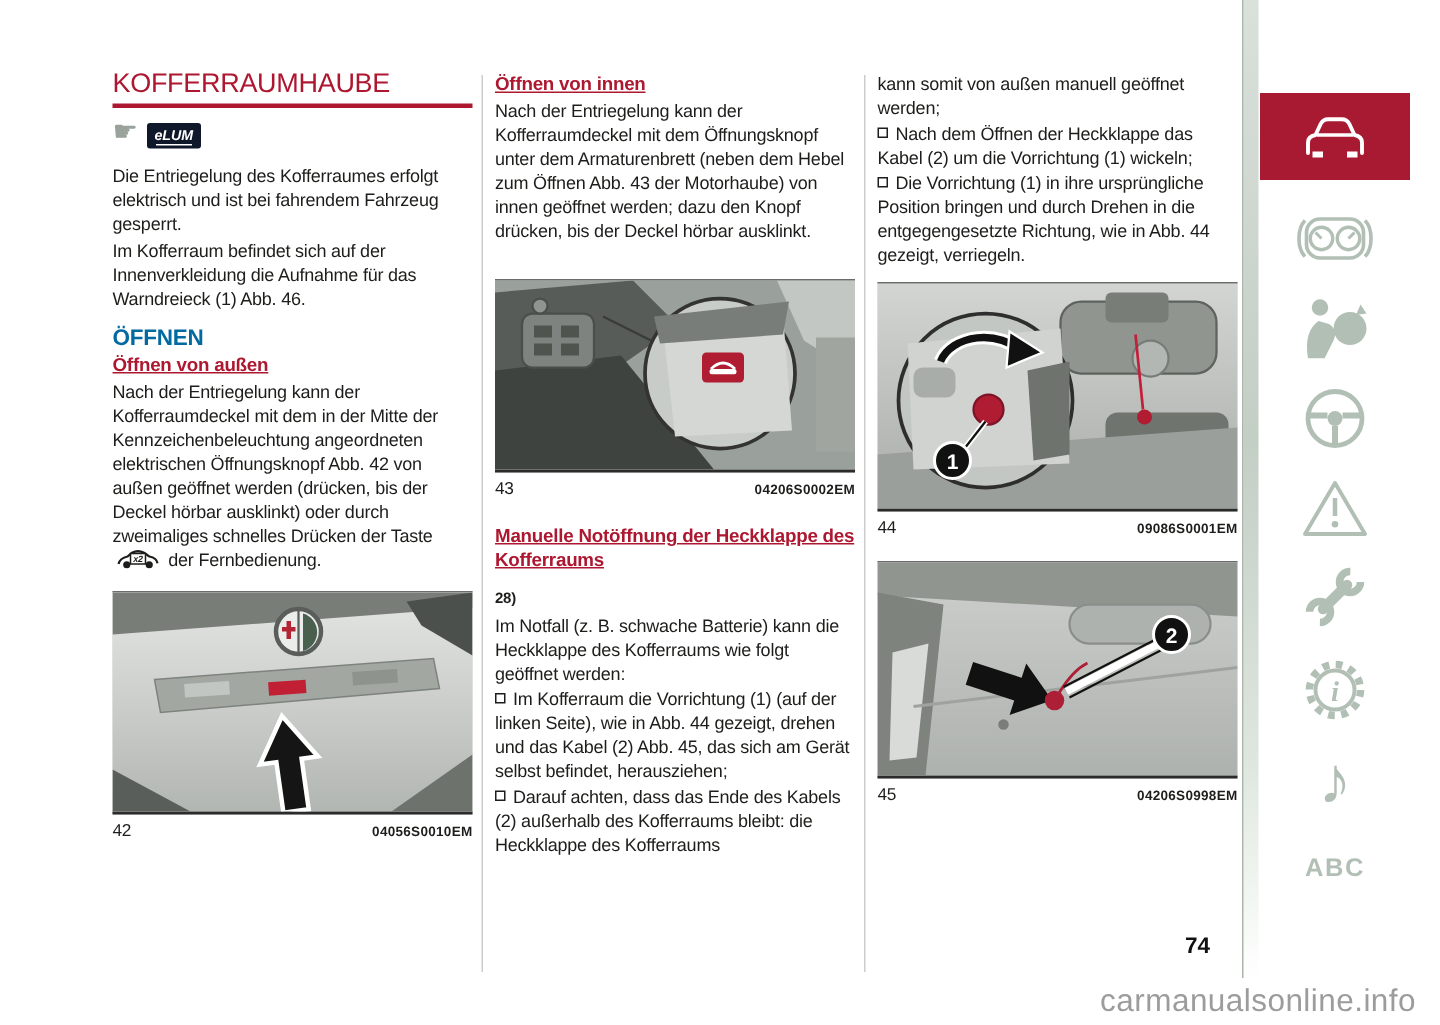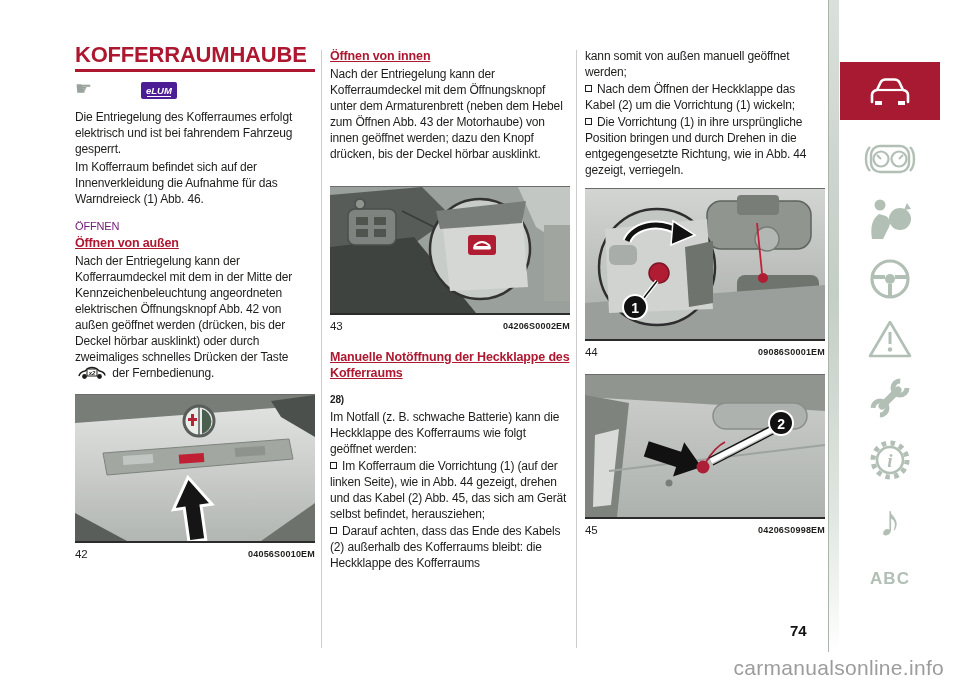--- a/index.html
+++ b/index.html
@@ -11,33 +11,33 @@
   
   .col { position:absolute; top:46px; width:240px; font-size:12px; line-height:16px; letter-spacing:-0.15px; }
   .col-1 { left:75px; }
   .col-2 { left:330px; }
   .col-3 { left:585px; }
 
   .v-divider { position:absolute; top:50px; height:598px; width:1px; background:#cccccc; }
   .vd-1 { left:321px; }
   .vd-2 { left:576px; }
 
-  h1.title { font-size:22px; line-height:18px; font-weight:bold; color:#ad1830; letter-spacing:-0.2px; }
+  h1.title { font-size:18px; line-height:18px; font-weight:normal; color:#ad1830; letter-spacing:-0.2px; }
   .title-rule { height:2.5px; background:#ad1830; margin-top:5px; }
 
   .elum-row { display:flex; align-items:center; gap:6px; margin-top:8px; height:22px; }
   .hand-glyph { font-size:19px; color:#99a39b; line-height:1; transform:translateY(-2px); }
-  .elum-badge { position:relative; width:36px; height:17px; background:#4c1d95; border-radius:2px;
-                display:flex; align-items:center; justify-content:center;margin-left:43px; }
+  .elum-badge { position:relative; width:36px; height:17px; background:#0f172a; border-radius:2px;
+                display:flex; align-items:center; justify-content:center; }
   .elum-badge span { color:#ffffff; font-weight:bold; font-style:italic; font-size:9.5px; letter-spacing:0; }
   .elum-badge::after { content:""; position:absolute; left:6px; right:6px; bottom:2px; height:1.5px; background:#ffffff; }
 
   p.body { margin-top:2px; }
   p.body.first { margin-top:7px; }
-  h2.red { font-size:11px; font-weight:normal; color:#701a75; margin-top:11px; line-height:16px; }
+  h2.red { font-size:15px; font-weight:bold; color:#0369a1; margin-top:11px; line-height:16px; }
   h3.red { font-size:12.5px; font-weight:bold; color:#ad1830; line-height:16px; margin-top:1px;text-decoration:underline; }
   h3.red.mt { margin-top:15px; }
 
   .sq { display:inline-block; width:7px; height:7px; border:1.4px solid #1d1d1b; margin-right:5px; transform:translateY(-1px); }
   p.bullet { margin-top:1px; }
 
   .inline-ico { display:inline-block; vertical-align:-3px; margin:0 2px; }
 
   .warn-row { display:flex; align-items:flex-start; gap:4px; margin-top:8px; height:18px;flex-direction:column; }
   .warn-ref { font-size:10px; font-weight:bold; transform:translateY(-1px); }

